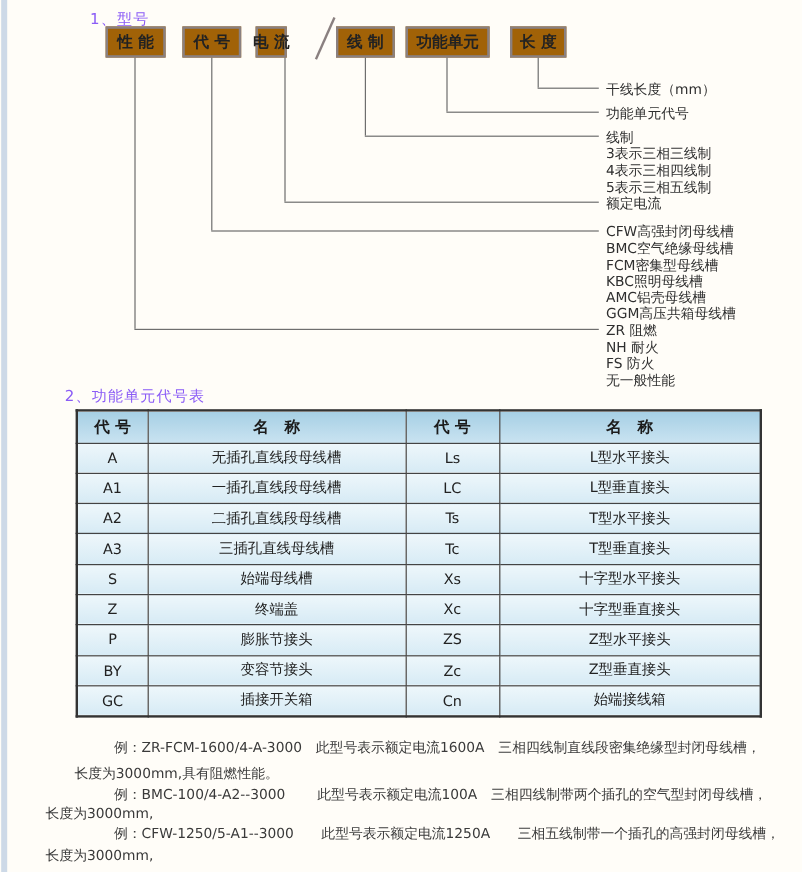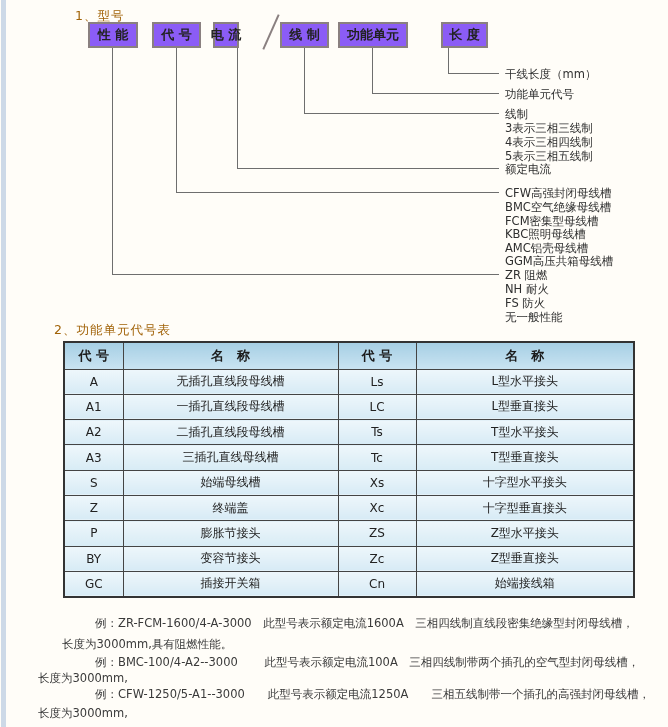--- a/index.html
+++ b/index.html
@@ -6,28 +6,28 @@
   body{
     width:668px;height:727px;
     background:#fffdf8;
     font-family:"DejaVu Sans","Liberation Sans",sans-serif;
     color:#2a2a2a;
     position:relative;
     overflow:hidden;
   }
   .page{position:absolute;inset:0;}
   .edge-strip{position:absolute;left:1px;top:0;width:5px;height:727px;background:#cdd9e7;}
-  .sec-title{position:absolute;font-size:12.5px;color:#a16207;letter-spacing:1px;}
+  .sec-title{position:absolute;font-size:12.5px;color:#8b5cf6;letter-spacing:1px;}
   #title1{left:75px;top:8px;}
   #title2{left:54px;top:322px;}
 
   
   .dbox{
     position:absolute;top:22px;height:26px;
-    background:#8b5cf6;border:2px solid #8a8080;box-sizing:border-box;
+    background:#a16207;border:2px solid #8a8080;box-sizing:border-box;
     display:flex;align-items:center;justify-content:center;
     font-size:13px;font-weight:bold;color:#222;white-space:nowrap;
   }
   .slash{position:absolute;left:270px;top:13px;width:2px;height:38px;background:#8a8080;transform:rotate(24deg);}
 
   
   .vline,.hline{position:absolute;background:#6e6e6e;}
   .vline{width:1px;}
   .hline{height:1px;}
 
@@ -69,21 +69,21 @@
   <div class="edge-strip"></div>
 
   <div id="title1" class="sec-title">1、型号</div>
 
   <div class="dbox" style="left:88px;width:50px;">性 能</div>
   <div class="dbox" style="left:152px;width:49px;">代 号</div>
   <div class="dbox" style="left:213px;width:26px;">电 流</div>
   <div class="slash"></div>
   <div class="dbox" style="left:280px;width:49px;">线 制</div>
   <div class="dbox" style="left:338px;width:70px;">功能单元</div>
-  <div class="dbox" style="left:425px;width:47px;margin-left:16px;">长 度</div>
+  <div class="dbox" style="left:425px;width:47px;">长 度</div>
 
   <div class="vline" style="left:448px;top:48px;height:25px;"></div>
   <div class="hline" style="left:448px;top:73px;width:51px;"></div>
 
   <div class="vline" style="left:372px;top:48px;height:45px;"></div>
   <div class="hline" style="left:372px;top:93px;width:127px;"></div>
 
   <div class="vline" style="left:304px;top:48px;height:65px;"></div>
   <div class="hline" style="left:304px;top:113px;width:195px;"></div>
 

